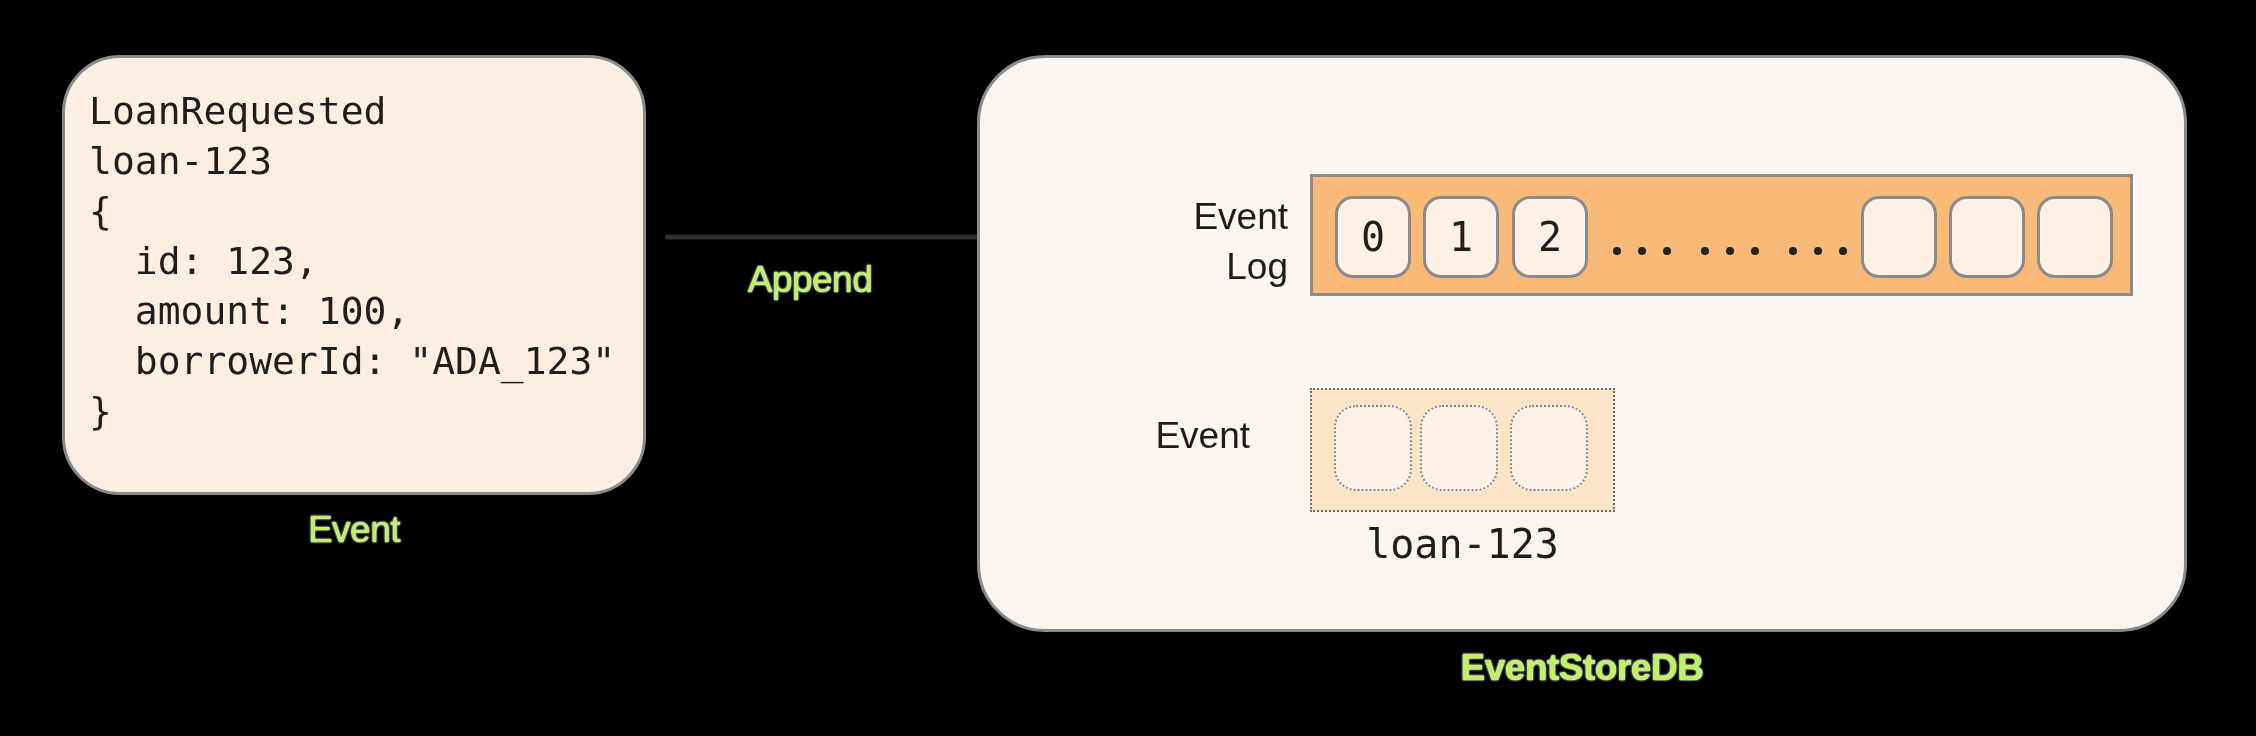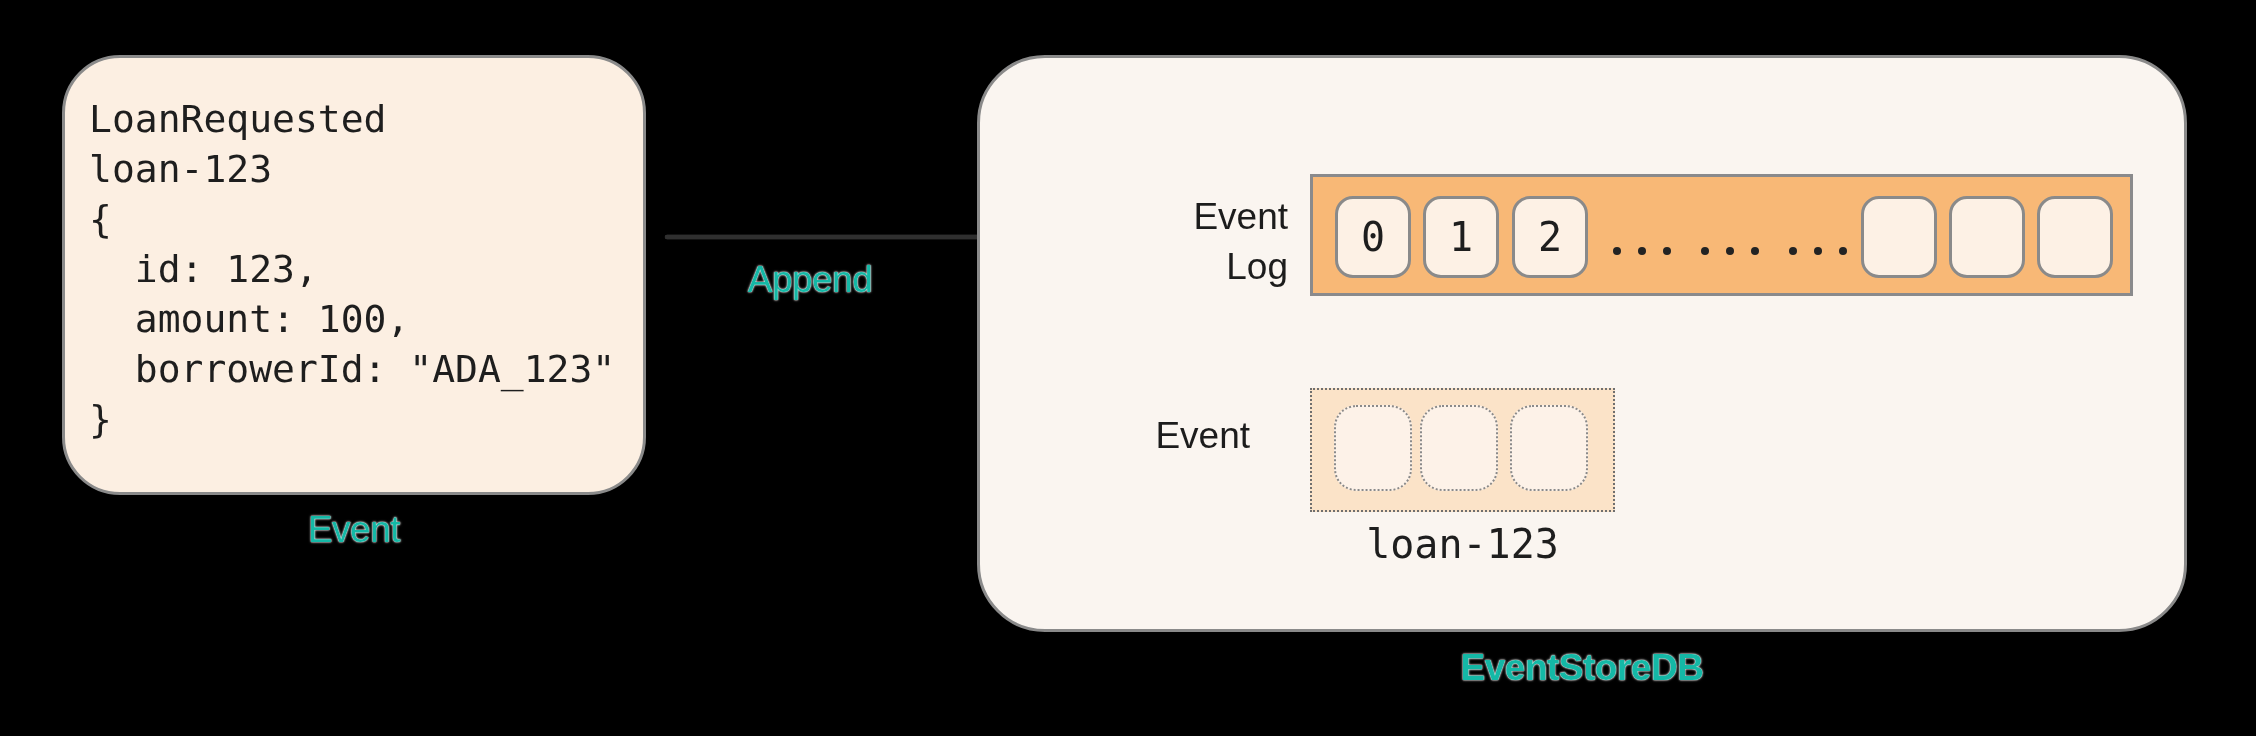--- a/index.html
+++ b/index.html
@@ -2,26 +2,26 @@
 <html><head>
 <meta charset="utf-8">
 <style>
   html,body{margin:0;padding:0;background:#000;}
   .canvas{position:relative;width:2256px;height:736px;background:#000;overflow:hidden;
           font-family:"Liberation Sans",sans-serif;}
 
   
   .event-card{position:absolute;left:62px;top:55px;width:584px;height:440px;
     background:#fcefe2;border:3px solid #8a8a8a;border-radius:58px;box-sizing:border-box;}
-  .code{margin:36px 0 0 24px;color:#1e1e1e;
+  .code{margin:28px 0 0 24px;color:#1e1e1e;
     font-family:"DejaVu Sans Mono",monospace;font-size:38px;line-height:50px;}
   .code div{white-space:pre;}
 
   
-  .halo-caption{position:absolute;color:#14b8a6;font-size:37px;line-height:44px;
+  .halo-caption{position:absolute;color:#bef264;font-size:37px;line-height:44px;
     text-align:center;letter-spacing:-0.5px;
     text-shadow:0 0 2px rgba(255,255,255,0.95),0 0 1px rgba(255,255,255,0.9),0 0 3px rgba(255,255,255,0.55);}
   .event-caption{left:62px;top:508px;width:584px;}
   .append-label{left:710px;top:258px;width:200px;}
   .store-caption{left:977px;top:646px;width:1210px;font-weight:bold;}
 
   
   .arrows{position:absolute;left:0;top:0;}
 
   

